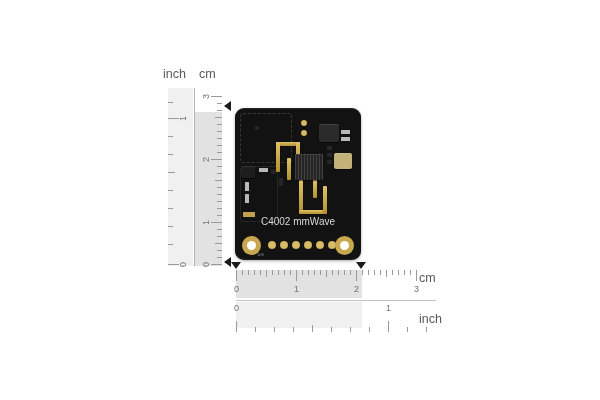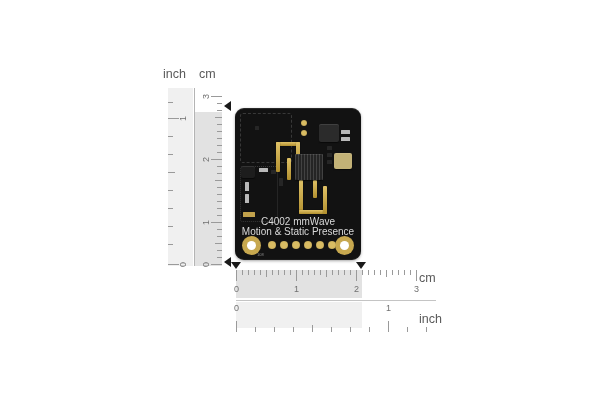--- a/index.html
+++ b/index.html
@@ -179,21 +179,20 @@
     <div class="smd" style="left:10px;top:86px;width:4px;height:9px;"></div>
     <div class="smd gold" style="left:8px;top:104px;width:12px;height:5px;"></div>
     <div class="smd dark" style="left:36px;top:62px;width:5px;height:4px;"></div>
     <div class="smd dark" style="left:44px;top:70px;width:4px;height:8px;"></div>
     <div class="smd dark" style="left:20px;top:18px;width:4px;height:4px;"></div>
 
     <div class="pad" style="left:66px;top:12px;width:6px;height:6px;"></div>
     <div class="pad" style="left:66px;top:22px;width:6px;height:6px;"></div>
 
     <div class="silktxt" style="left:0;top:110px;width:126px;">C4002 mmWave</div>
-    <div class="silktxt" style="left:0;top:120px;width:126px;">Motion &amp; Static Presence</div>
     <div class="silktxt small" style="left:22px;top:143px;">108</div>
 
     <div class="mhole" style="left:7px;top:128px;width:19px;height:19px;">
       <div class="inner"></div>
     </div>
     <div class="mhole" style="left:100px;top:128px;width:19px;height:19px;">
       <div class="inner"></div>
     </div>
 
     <div class="pad" style="left:33px;top:133px;width:8px;height:8px;"></div>

